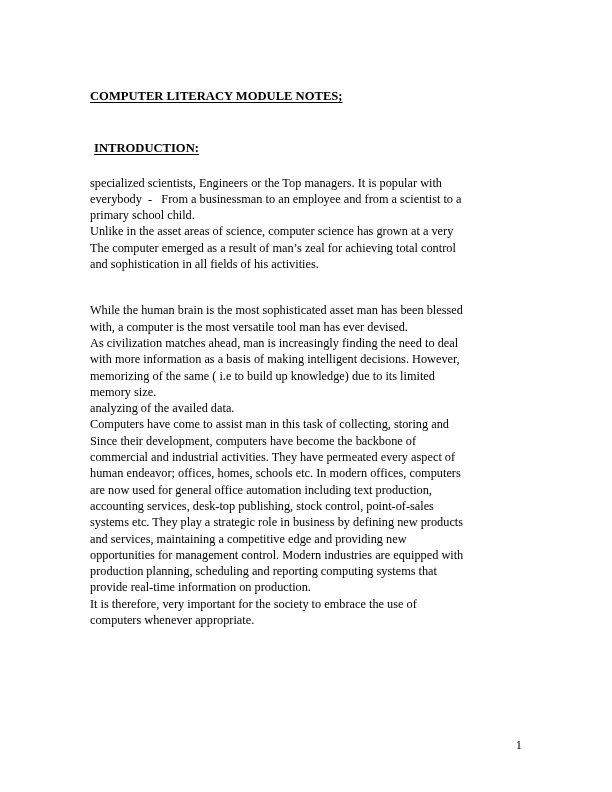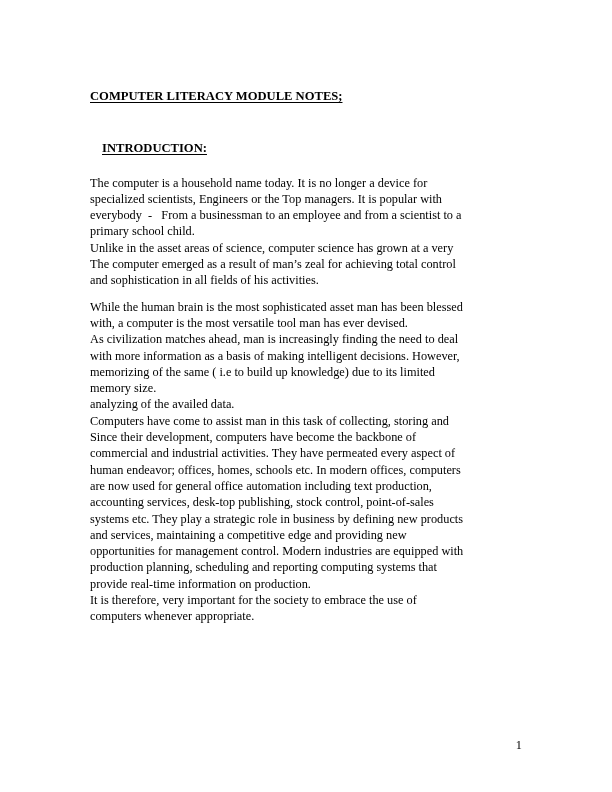--- a/index.html
+++ b/index.html
@@ -22,35 +22,35 @@
   }
   .doc-title {
     margin: 0;
     font-size: 12.6px;
     font-weight: bold;
     text-decoration: underline;
     text-underline-offset: 2px;
     white-space: pre;
   }
   .section-heading {
-    margin: 36px 0 0 12px;
+    margin: 36px 0 0 4px;
     font-size: 12.6px;
     font-weight: bold;
     text-decoration: underline;
     text-underline-offset: 2px;
     white-space: pre;
   }
   .text-block {
     margin: 0;
   }
   .text-block.first {
     margin-top: 18px;
   }
   .text-block.gap-above {
-    margin-top: 10px;
+    margin-top: 30px;
   }
   .text-block .line {
     white-space: pre;
   }
   .page-number {
     position: absolute;
     top: 737px;
     right: 90px;
     font-size: 12.3px;
     line-height: 16.3px;
@@ -59,21 +59,20 @@
 </head>
 <body>
 
 <div class="page">
 
   <h1 class="doc-title">COMPUTER LITERACY MODULE NOTES;</h1>
 
   <h2 class="section-heading">INTRODUCTION:</h2>
 
   <div class="text-block first">
-      <div class="line">The computer is a household name today. It is no longer a device for</div>
       <div class="line">specialized scientists, Engineers or the Top managers. It is popular with</div>
       <div class="line">everybody  -   From a businessman to an employee and from a scientist to a</div>
       <div class="line">primary school child.</div>
       <div class="line">Unlike in the asset areas of science, computer science has grown at a very</div>
       <div class="line">The computer emerged as a result of man’s zeal for achieving total control</div>
       <div class="line">and sophistication in all fields of his activities.</div>
     </div>
 
   <div class="text-block gap-above">
       <div class="line">While the human brain is the most sophisticated asset man has been blessed</div>

